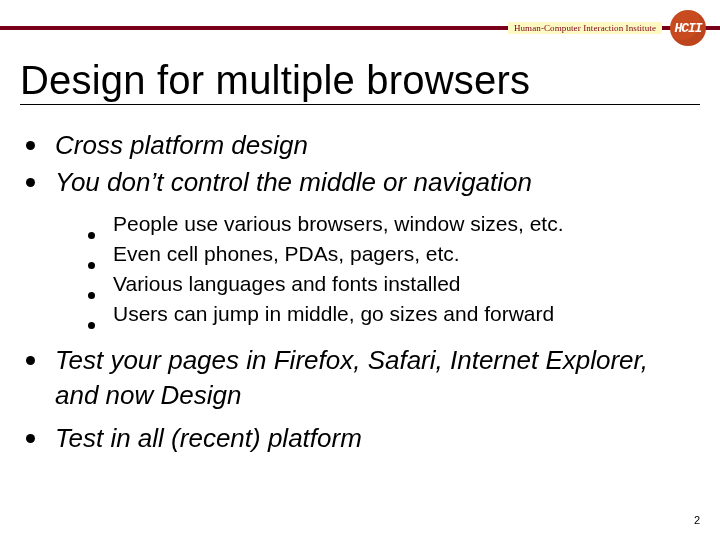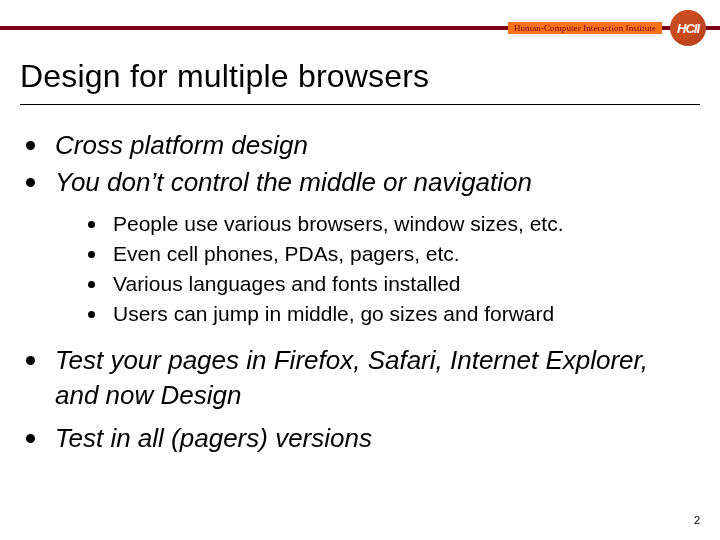--- a/index.html
+++ b/index.html
@@ -27,21 +27,21 @@
     top: 16px;
     left: 0;
     width: 720px;
     height: 4px;
     background: #7a0019;
   }
   .brandbar .label-box {
     position: absolute;
     right: 58px;
     top: 12px;
-    background: #f97316;
+    background: #fef9c3;
     padding: 0 6px;
     height: 12px;
     display: flex;
     align-items: center;
   }
   .brandbar .label-box span {
     font-family: Georgia, "Times New Roman", serif;
     font-size: 9px;
     letter-spacing: 0.1px;
     color: #7a0019;
@@ -66,34 +66,34 @@
   }
   .brandbar .logo .mono {
     position: absolute;
     top: 0;
     right: 0;
     width: 36px;
     height: 36px;
     display: flex;
     align-items: center;
     justify-content: center;
-    font-family: Liberation Sans, sans-serif;
+    font-family: Liberation Mono, monospace;
     font-style: italic;
     font-weight: bold;
     color: #fff;
     font-size: 13px;
     letter-spacing: -1px;
   }
 
   
   .title {
     position: absolute;
     left: 20px;
     top: 58px;
-    font-size: 32px;
+    font-size: 40px;
     font-weight: 400;
     color: #000;
     letter-spacing: 0.2px;
   }
   .title-rule {
     position: absolute;
     left: 20px;
     top: 104px;
     width: 680px;
     height: 1px;
@@ -125,21 +125,21 @@
     margin-top: 13px;
     margin-right: 20px;
   }
   .lvl1 .txt { flex: 1 1 auto; }
 
   .sublist {
     margin: 10px 0 14px 62px;
   }
   .lvl2 {
     display: flex;
-    align-items: flex-start;
+    align-items: flex-end;
     font-size: 21px;
     line-height: 1.38;
     margin-bottom: 1px;
   }
   .lvl2 .dot {
     width: 7px;
     height: 7px;
     border-radius: 50%;
     background: #000;
     flex: 0 0 auto;
@@ -209,18 +209,18 @@
 
   <div class="lvl1">
     <div class="dot"></div>
     <div class="txt">Test your pages in Firefox, Safari, Internet Explorer, and now Design</div>
   </div>
 
   <div class="gap"></div>
 
   <div class="lvl1">
     <div class="dot"></div>
-    <div class="txt">Test in all (pagers) versions</div>
+    <div class="txt">Test in all (recent) platform</div>
   </div>
 
 </div>
 
 <div class="pagenum">2</div>
 
 </body></html>

